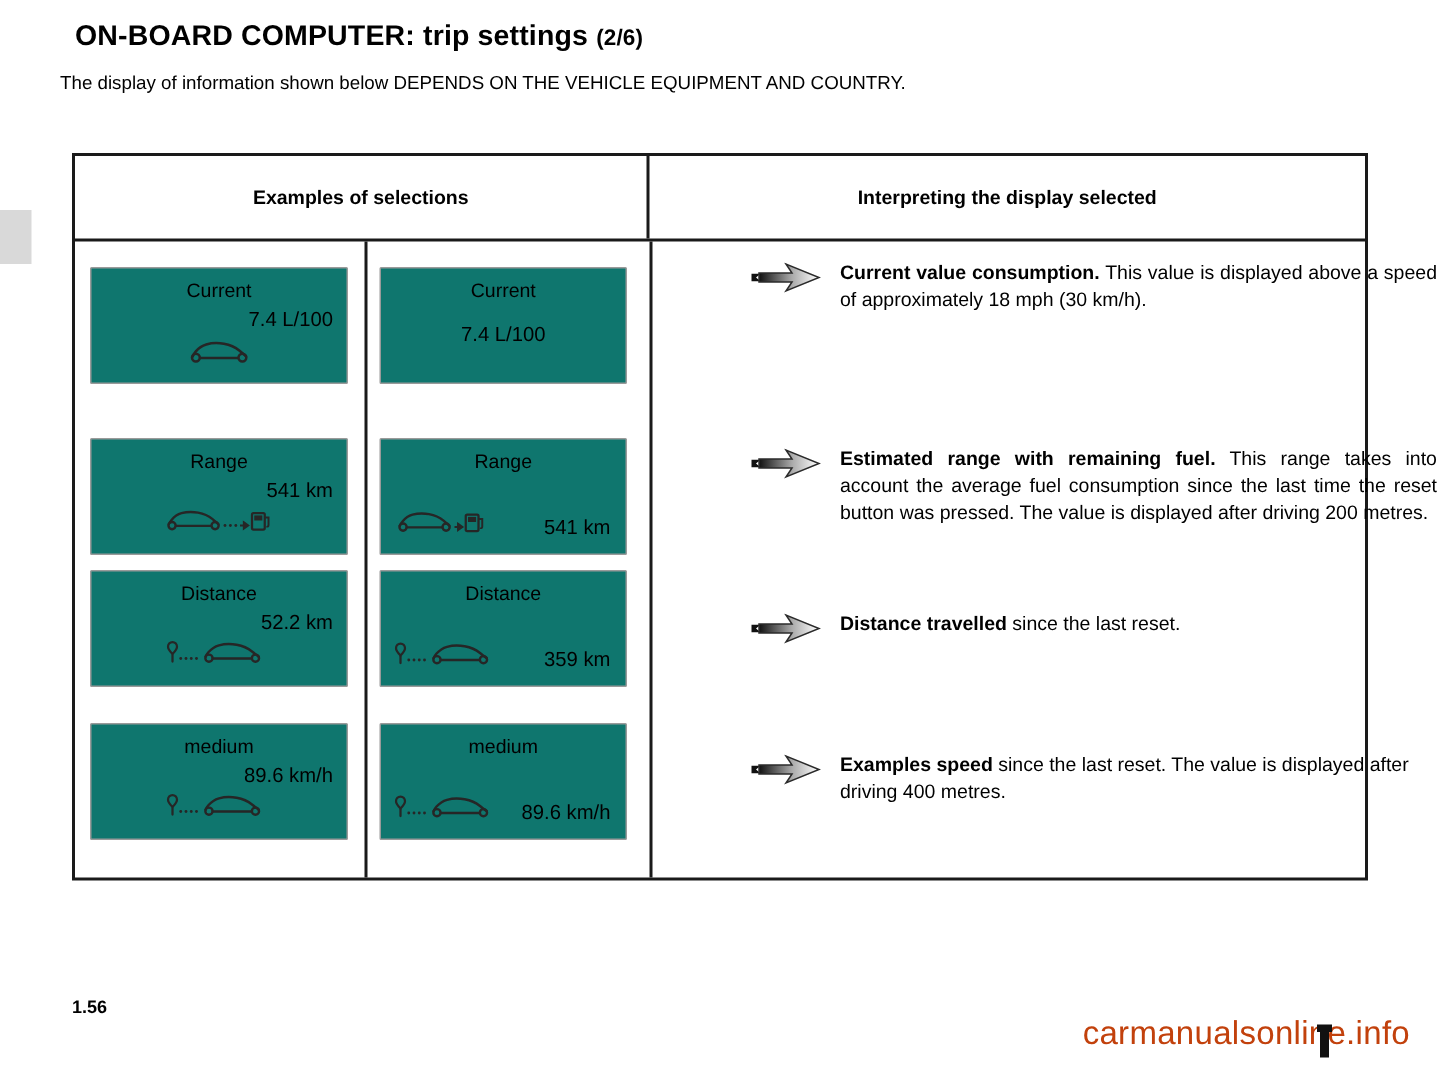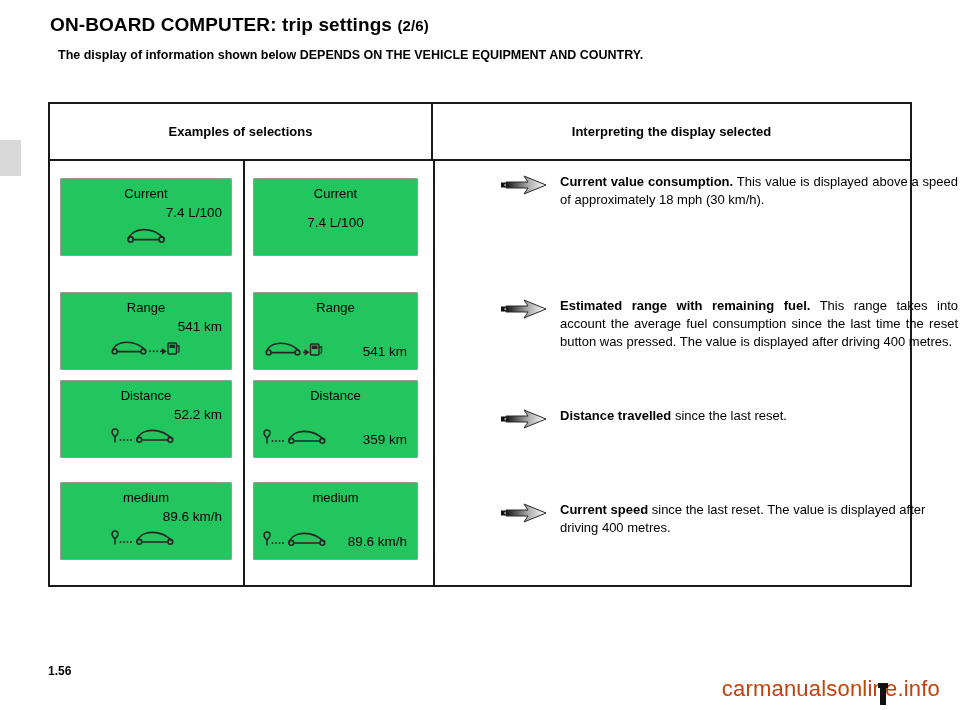--- a/index.html
+++ b/index.html
@@ -36,24 +36,24 @@
     font-weight: bold;
     letter-spacing: 0.1px;
     white-space: nowrap;
   }
   .page-title .frac {
     font-size: 15px;
     font-weight: bold;
   }
   .page-subtitle {
     position: absolute;
-    left: 58px;
+    left: 40px;
     top: 48px;
     font-size: 12.5px;
-    font-weight: bold;
+    font-weight: normal;
     white-space: nowrap;
     text-align: center;
   }
 
   
   .table {
     position: absolute;
     left: 48px;
     top: 102px;
     width: 864px;
@@ -102,21 +102,21 @@
   }
   .row.r0 { top: 70px; }
   .row.r1 { top: 184px; }
   .row.r2 { top: 272px; }
   .row.r3 { top: 374px; padding-left: 36px; }
 
   
   .screen {
     position: absolute;
     border: 1px solid #9a9a9a;
-    background: #22c55e;
+    background: #0f766e;
     box-sizing: border-box;
     border-radius: 1px;
   }
   .screen.a {
     left: 10px;
     width: 172px;
     height: 78px;
     top: 4px;
   }
   .screen.b {
@@ -356,21 +356,21 @@
               <stop offset="0.55" stop-color="#aaaaaa"></stop>
               <stop offset="1" stop-color="#ffffff"></stop>
             </linearGradient>
           </defs>
           <path d="M1 7.5 L7 7.5 L4 10 L7 12.5 L1 12.5 Z" fill="#111111"></path>
           <path d="M6 7 L28 7 L24 1 L46 10 L24 19 L28 13 L6 13 Z" fill="url(#ag1)" stroke="#2b2b2b" stroke-width="1"></path>
         </svg>
       </span>
       <div class="text">
         <b>Estimated range with remaining fuel.</b>
-        <span>This range takes into account the average fuel consumption since the last time the reset button was pressed. The value is displayed after driving 400 metres.</span>
+        <span>This range takes into account the average fuel consumption since the last time the reset button was pressed. The value is displayed after driving 200 metres.</span>
       </div>
     </div>
   </div>
 
   <div class="row r2">
     <div class="screen a">
       <div class="scr-title">Distance</div>
       <div class="scr-value-right">52.2 km</div>
       <div class="scr-icon-center">
         <span>
@@ -482,21 +482,21 @@
               <stop offset="0" stop-color="#111111"></stop>
               <stop offset="0.55" stop-color="#aaaaaa"></stop>
               <stop offset="1" stop-color="#ffffff"></stop>
             </linearGradient>
           </defs>
           <path d="M1 7.5 L7 7.5 L4 10 L7 12.5 L1 12.5 Z" fill="#111111"></path>
           <path d="M6 7 L28 7 L24 1 L46 10 L24 19 L28 13 L6 13 Z" fill="url(#ag3)" stroke="#2b2b2b" stroke-width="1"></path>
         </svg>
       </span>
       <div class="text" style="text-align:left">
-        <b>Current speed</b><span> since the last reset. The value is displayed after driving 400 metres.</span>
+        <b>Examples speed</b><span> since the last reset. The value is displayed after driving 400 metres.</span>
       </div>
     </div>
   </div>
 
 </div>
 
 <div class="folio">1.56</div>
 <div class="watermark">carmanualsonline.info</div>
 <div class="cursor-mark"></div>
 

